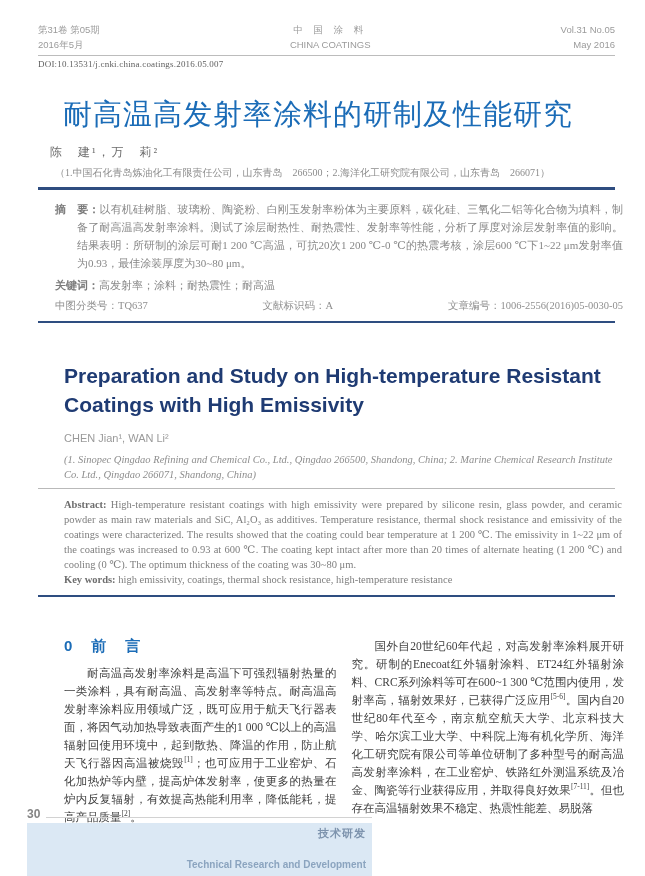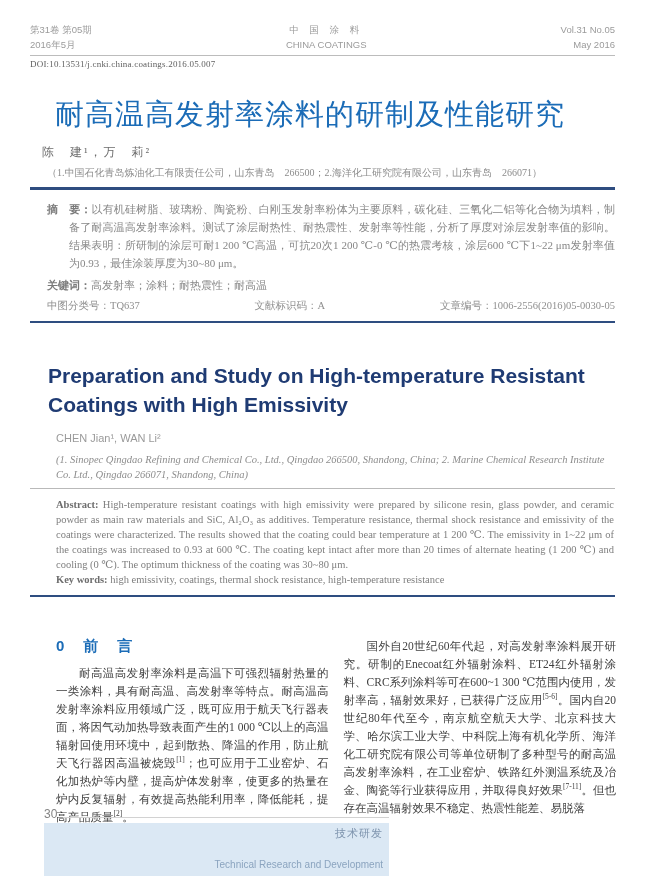--- a/index.html
+++ b/index.html
@@ -5,20 +5,21 @@
   * { margin: 0; padding: 0; box-sizing: border-box; }
   html, body { background: #ffffff; }
   .page {
     position: relative;
     width: 645px;
     height: 876px;
     margin: 0 auto;
     background: #ffffff;
     overflow: hidden;
     font-family: "Liberation Serif", "DejaVu Serif", serif;
+    padding-left: 8px;
   }
   .content { padding: 22px 30px 0 30px; }
 
   
   .jheader { display: flex; justify-content: space-between; align-items: flex-start;
              font-family: "Liberation Sans", "DejaVu Sans", sans-serif;
              font-size: 9.5px; color: #9b9b9b; line-height: 15px; }
   .jheader .c { text-align: center; }
   .jheader .r { text-align: right; }
   .jheader .cn1 { letter-spacing: 4px; }
@@ -37,21 +38,21 @@
 
   .abstract-cn { margin: 10px 0 0 17px; width: 568px; font-size: 11px; color: #878787;
                  line-height: 18px; text-align: justify;
                  padding-left: 22px; text-indent: -22px; }
   .abstract-cn .lbl, .kw-cn .lbl { font-weight: bold; color: #7a7a7a; }
   .kw-cn { margin: 4px 0 0 17px; width: 568px; font-size: 11px; color: #878787; line-height: 18px; }
   .meta-row { margin: 5px 0 0 17px; width: 568px; display: flex; justify-content: space-between;
               font-size: 10.5px; color: #8f8f8f; }
 
   
-  .title-en { margin: 38px 0 0 18px; width: 548px;
+  .title-en { margin: 38px 0 0 26px; width: 548px;
               font-family: "Liberation Sans", "DejaVu Sans", sans-serif;
               font-size: 21px; font-weight: bold; color: #1f3b73; line-height: 29px; }
   .authors-en { margin: 13px 0 0 26px;
                 font-family: "Liberation Sans", "DejaVu Sans", sans-serif;
                 font-size: 11px; color: #9a9a9a; }
   .affil-en { margin: 8px 0 0 26px; width: 558px; font-style: italic;
               font-size: 10.5px; color: #8d8d8d; line-height: 15px; }
   .abstract-en { margin: 8px 0 0 26px; width: 558px; font-size: 10.5px; color: #7e7e7e;
                  line-height: 15px; text-align: justify; }
   .abstract-en .lbl { font-weight: bold; color: #6e6e6e; }
@@ -59,22 +60,22 @@
   
   .body-cols { margin: 40px 0 0 26px; width: 560px; display: flex; gap: 15px; }
   .col { flex: 1; font-size: 11.5px; color: #3f3f3f; line-height: 18px; text-align: justify; }
   .sec-heading { font-family: "Liberation Sans", "DejaVu Sans", sans-serif;
                  font-size: 15px; font-weight: bold; color: #1b6cb7;
                  letter-spacing: 2px; margin-bottom: 9px; }
   .col p { text-indent: 2em; }
   .col sup { font-size: 7.5px; line-height: 0; }
 
   
-  .pfooter { position: absolute; left: 44px; bottom: 0; width: 345px;
-             font-family: "Liberation Sans", "DejaVu Sans", sans-serif; }
+  .pfooter { position: absolute; left: 27px; bottom: 0; width: 345px;
+             font-family: "Liberation Sans", "DejaVu Sans", sans-serif; font-weight: bold; }
   .pnum-row { display: flex; align-items: flex-end; }
   .page-num { font-size: 12px; color: #848484; padding-right: 6px; }
   .pnum-line { flex: 1; border-bottom: 1px solid #d2d2d2; margin-bottom: 3px; }
   .footer-band { margin-top: 2px; background: #dbe8f4; padding: 3px 6px 6px 3px; text-align: right; }
   .band-cn { font-size: 11px; color: #7d93ad; letter-spacing: 1px; }
   .band-en { font-size: 10px; color: #8ba4bf; margin-top: 18px; }
 </style>
 </head>
 <body>
 

